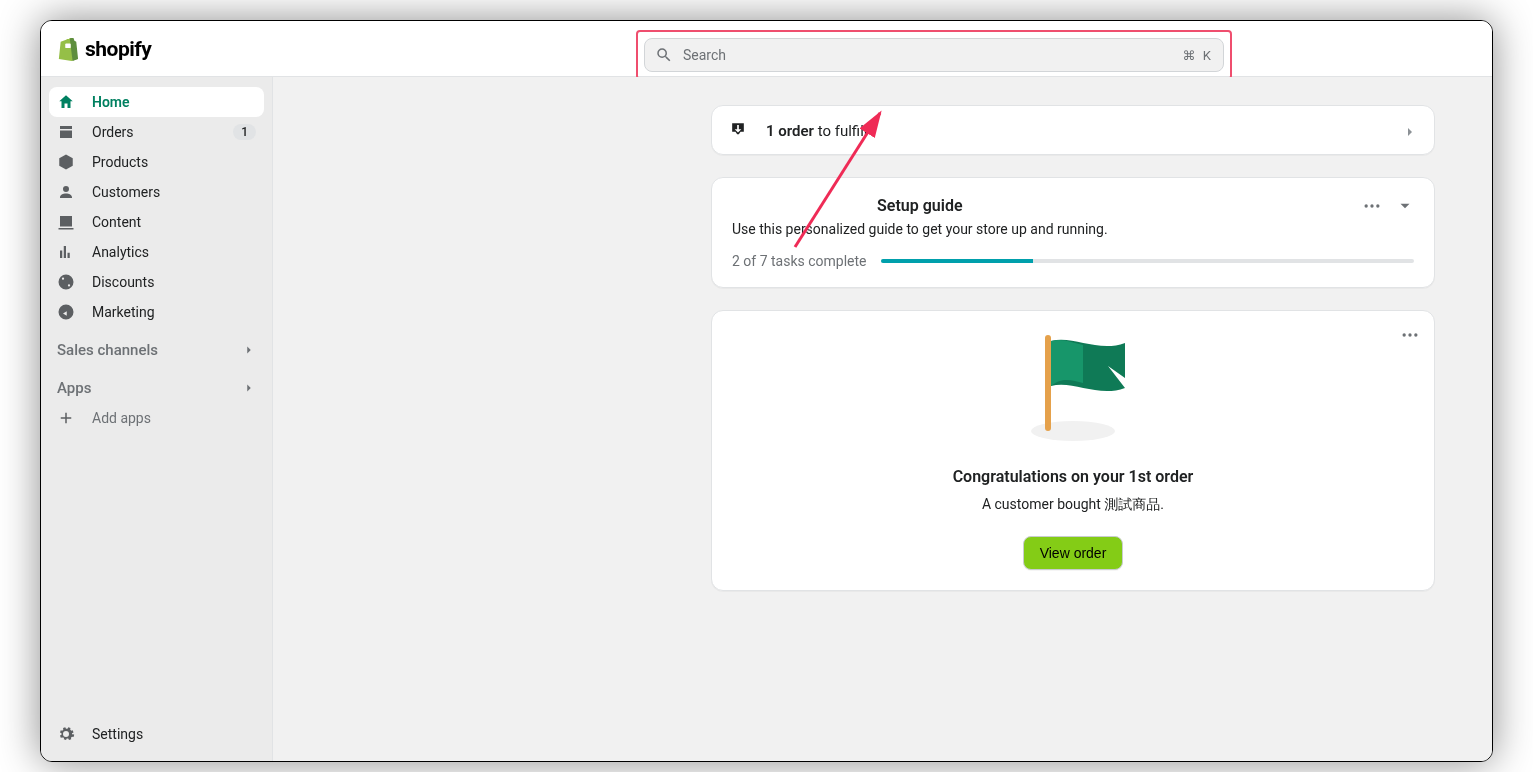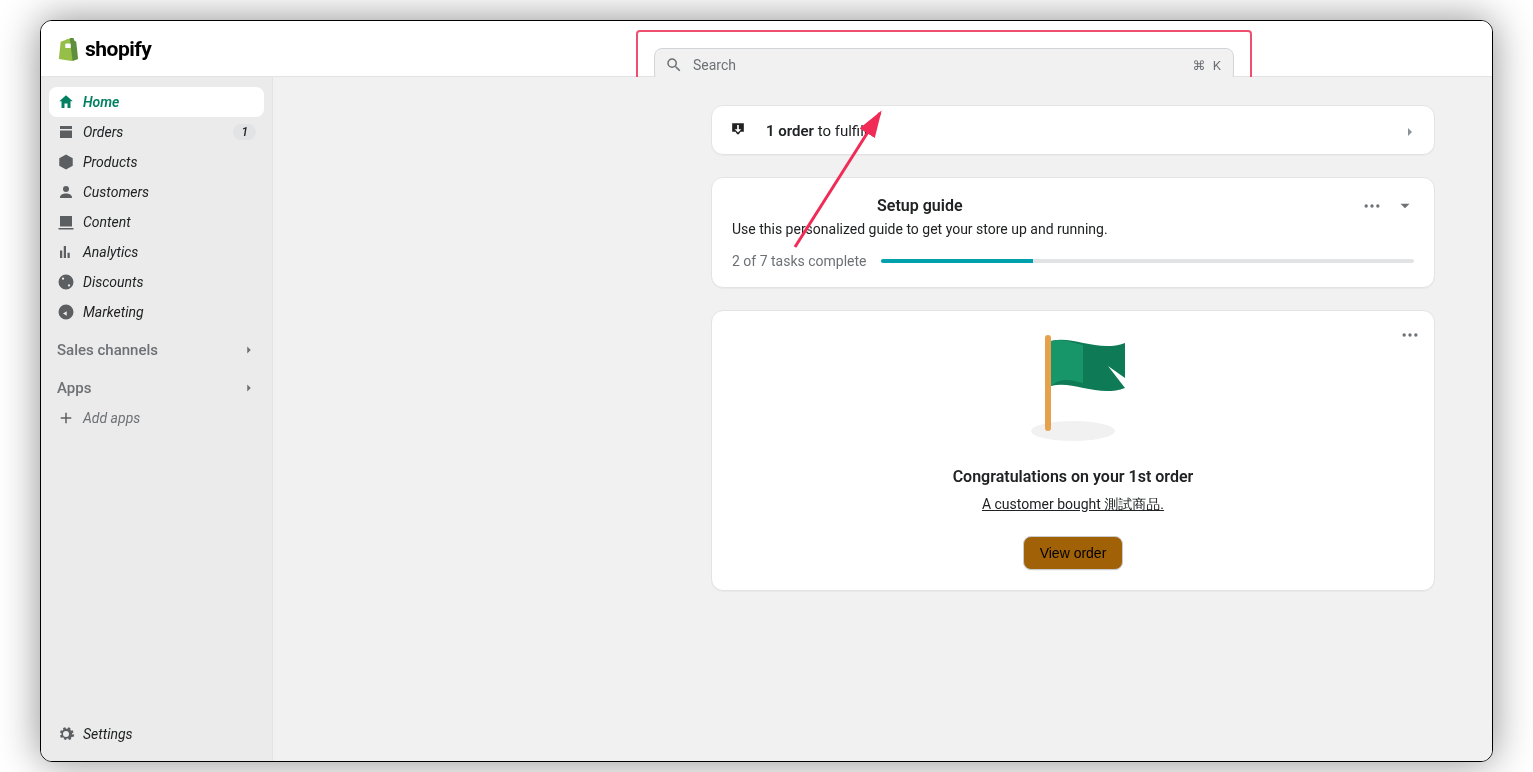--- a/index.html
+++ b/index.html
@@ -48,21 +48,21 @@
   color: #000;
 }
 .search-wrap {
   position: absolute;
   left: 595px;
   top: 9px;
 }
 .search-outline {
   border: 2px solid #ef4e6e;
   border-radius: 4px;
-  padding: 16px;
+  padding: 6px;
 }
 .search {
   width: 580px;
   height: 34px;
   background: #f1f1f1;
   border: 1px solid #d2d5d8;
   border-radius: 8px;
   display: flex;
   align-items: center;
   padding: 0 10px;
@@ -87,23 +87,22 @@
 }
 .nav { padding: 0 8px; }
 .nav-item {
   display:flex;
   align-items:center;
   height:30px;
   padding:0 8px;
   border-radius:8px;
   font-size:14px;
   color:#202223;
-  gap:8px;
+  gap:17px;
   cursor:pointer;
-  font-style:italic;
 }
 .nav-item.active {
   background:#fff;
   color:#008060;
   font-weight:600;
 }
 .nav-item .nicon { width:18px; height:18px; display:flex; align-items:center; justify-content:center; color:#5c5f62; }
 .nav-item.active .nicon { color:#008060; }
 .nav-item .nicon svg { width:18px; height:18px; fill:currentColor; }
 .nav-item .label { flex:1; }
@@ -192,23 +191,23 @@
 .congrats {
   padding:20px;
   display:flex;
   flex-direction:column;
   align-items:center;
   position:relative;
 }
 .congrats .dots-tr { position:absolute; top:14px; right:14px; }
 .flag-wrap { margin: 2px 0 20px 0; }
 .congrats-title { font-size:16px; font-weight:600; margin-bottom:10px; }
-.congrats-sub { font-size:14px; color:#202223; margin-bottom:22px;text-decoration:underline; }
+.congrats-sub { font-size:14px; color:#202223; margin-bottom:22px; }
 .view-btn {
-  background:#a16207;
+  background:#84cc16;
   border:1px solid #c9cccf;
   border-radius:8px;
   padding:8px 16px;
   font-size:14px;
   cursor:pointer;
   font-weight:500;
   box-shadow: 0 1px 0 rgba(0,0,0,0.04);
 }
 
 .arrow {

